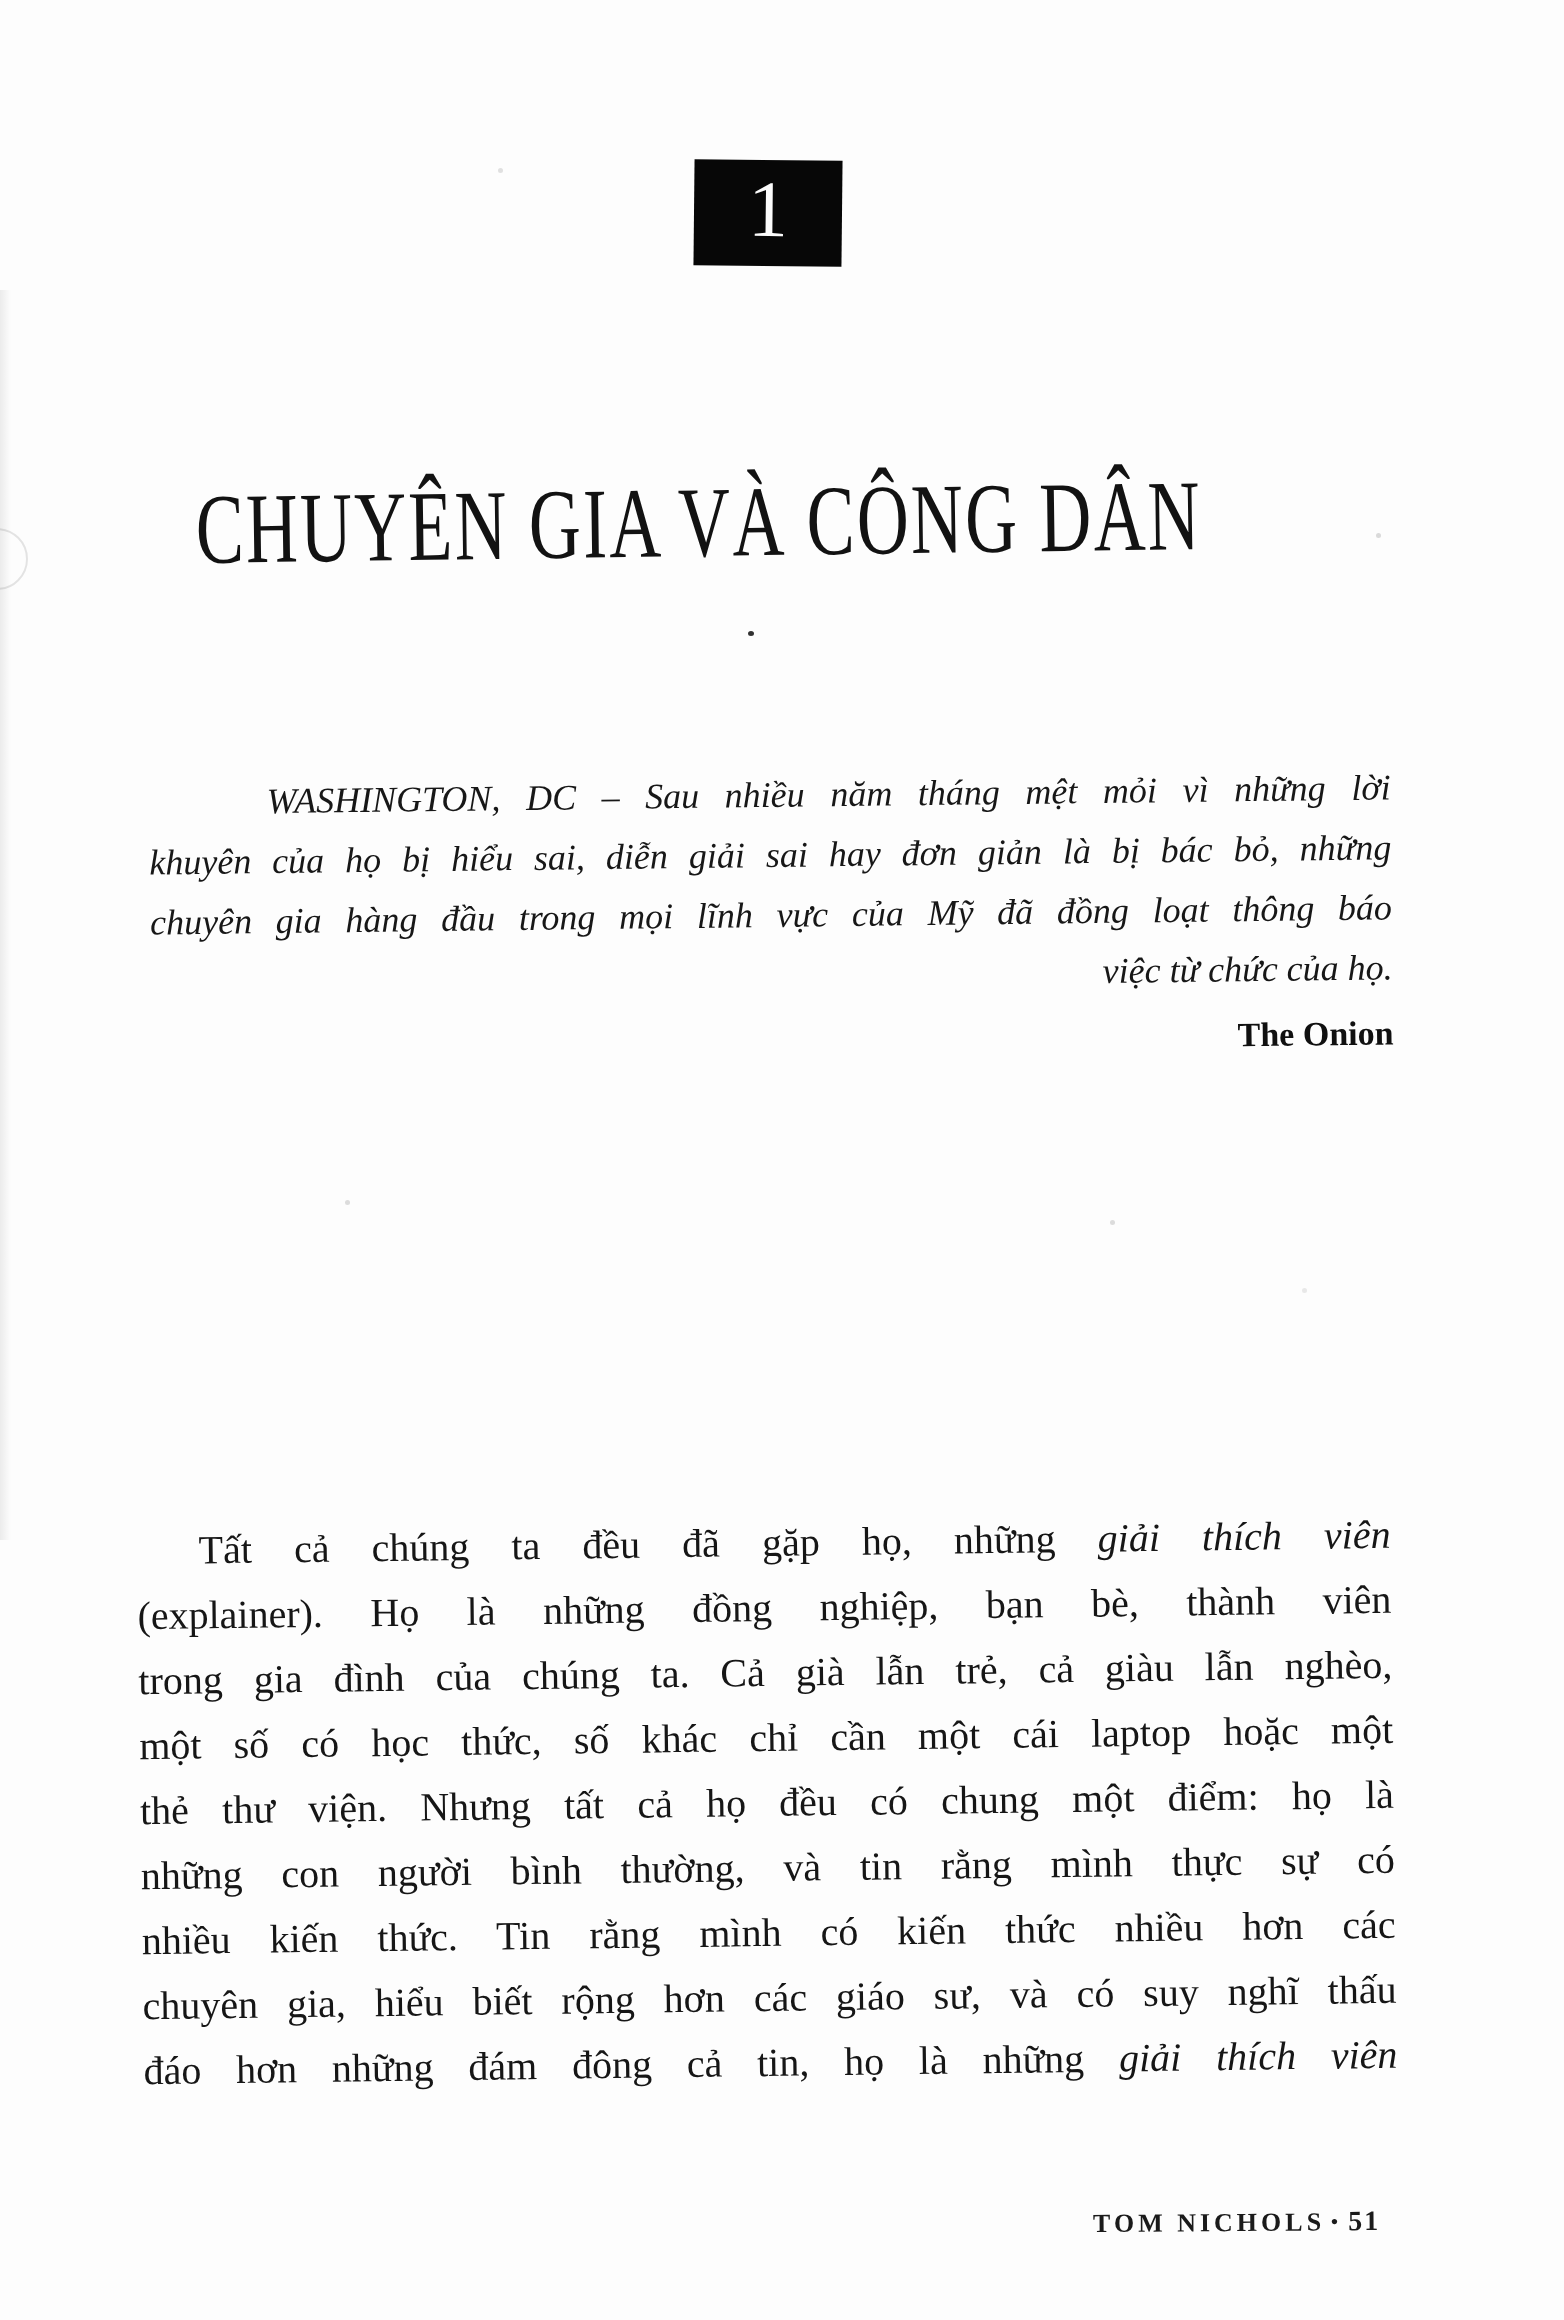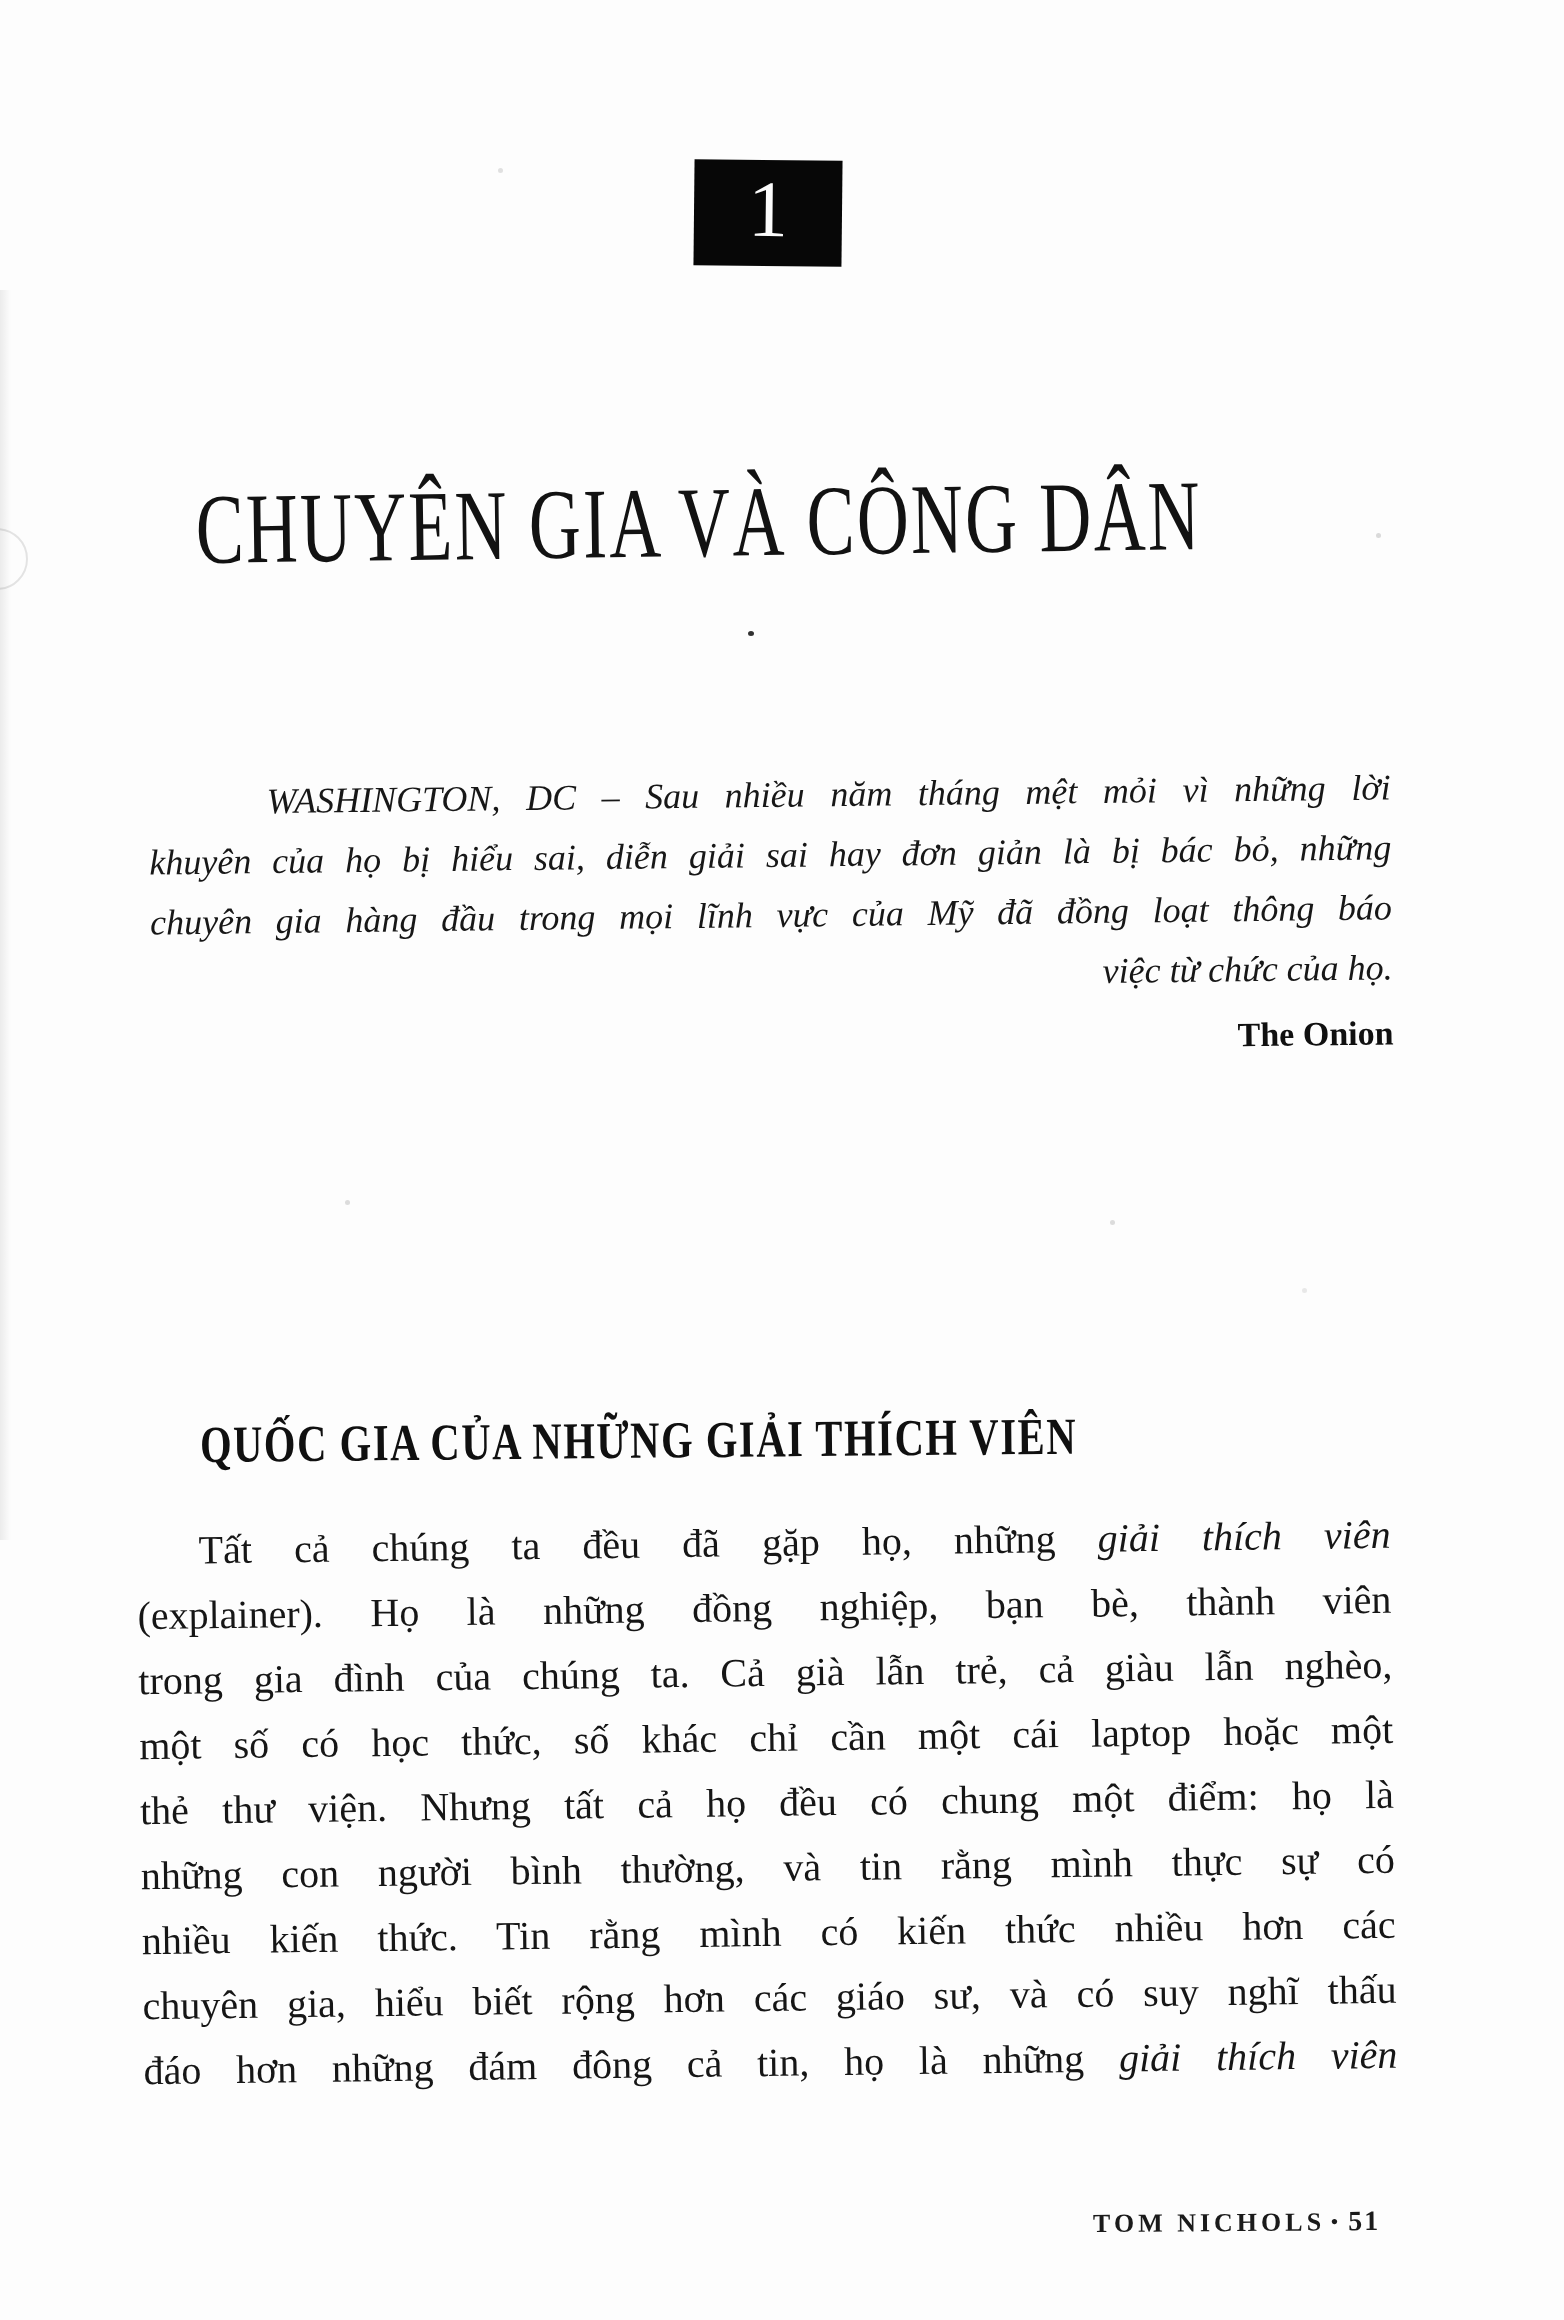--- a/index.html
+++ b/index.html
@@ -123,23 +123,20 @@
   <div class="speck speck-faint" style="left:1302px;top:1288px;opacity:.18;"></div>
 
   <div class="epigraph">
     <div class="ep-line first">WASHINGTON, DC – Sau nhiều năm tháng mệt mỏi vì những lời</div>
     <div class="ep-line">khuyên của họ bị hiểu sai, diễn giải sai hay đơn giản là bị bác bỏ, những</div>
     <div class="ep-line">chuyên gia hàng đầu trong mọi lĩnh vực của Mỹ đã đồng loạt thông báo</div>
     <div class="ep-line last">việc từ chức của họ.</div>
     <div class="attribution">The Onion</div>
   </div>
 
-  <div class="section-heading-row">
-    <span class="section-heading">QUỐC GIA CỦA NHỮNG GIẢI THÍCH VIÊN</span>
-  </div>
 
   <div class="body-par">
     <div class="b-line first"><span>Tất cả chúng ta đều đã gặp họ, những </span><em>giải thích viên</em></div>
     <div class="b-line"><span>(explainer). Họ là những đồng nghiệp, bạn bè, thành viên</span></div>
     <div class="b-line"><span>trong gia đình của chúng ta. Cả già lẫn trẻ, cả giàu lẫn nghèo,</span></div>
     <div class="b-line"><span>một số có học thức, số khác chỉ cần một cái laptop hoặc một</span></div>
     <div class="b-line"><span>thẻ thư viện. Nhưng tất cả họ đều có chung một điểm: họ là</span></div>
     <div class="b-line"><span>những con người bình thường, và tin rằng mình thực sự có</span></div>
     <div class="b-line"><span>nhiều kiến thức. Tin rằng mình có kiến thức nhiều hơn các</span></div>
     <div class="b-line"><span>chuyên gia, hiểu biết rộng hơn các giáo sư, và có suy nghĩ thấu</span></div>

